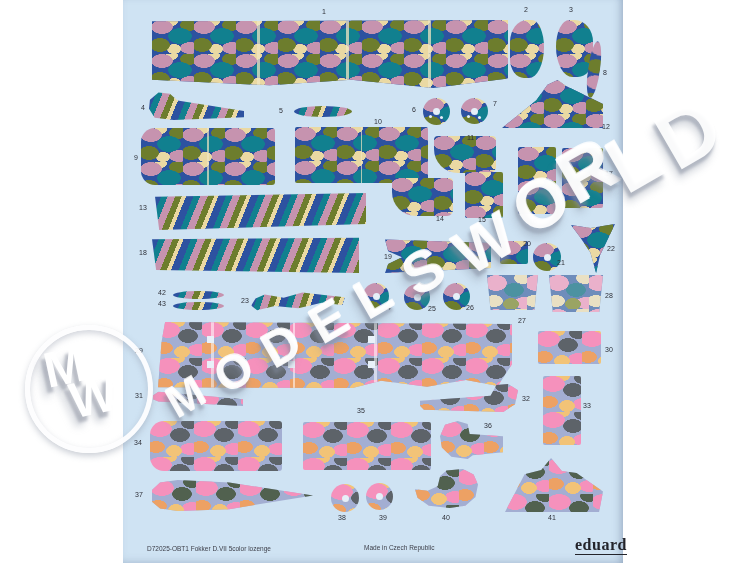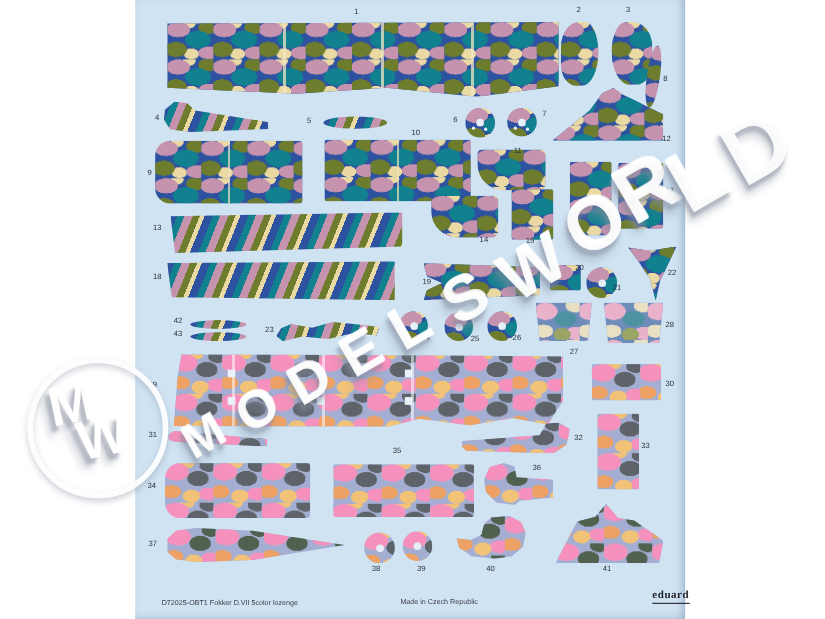--- a/index.html
+++ b/index.html
@@ -85,22 +85,22 @@
       linear-gradient(#e9f1f9,#e9f1f9),linear-gradient(#e9f1f9,#e9f1f9),
       linear-gradient(90deg,transparent 0 15%,rgba(255,255,255,.55) 15% 15.8%,transparent 15.8% 38%,rgba(255,255,255,.55) 38% 38.8%,transparent 38.8% 61%,rgba(255,255,255,.55) 61% 61.8%,transparent 61.8%);
       background-position:14% 24%,14% 66%,37.5% 24%,37.5% 66%,60.5% 24%,60.5% 66%,0 0;
       background-size:7px 7px,7px 7px,7px 7px,7px 7px,7px 7px,7px 7px,100% 100%;
       background-repeat:no-repeat;}
 
   
   .caption{position:absolute;z-index:3;color:#3c3e48;font-size:6.5px;line-height:1;}
   #catalog-text{left:147px;top:546px;}
   #origin-text{left:364px;top:545px;}
-  #brand-logo{left:593px;top:537px;font-family:"Liberation Serif",serif;font-weight:bold;
-              font-size:10px;letter-spacing:.5px;color:#23242b;border-bottom:1.5px solid #23242b;
+  #brand-logo{left:575px;top:537px;font-family:"Liberation Serif",serif;font-weight:bold;
+              font-size:16px;letter-spacing:.5px;color:#23242b;border-bottom:1.5px solid #23242b;
               padding-bottom:1px;}
 
   
   #wm{position:absolute;left:0;top:0;width:750px;height:563px;z-index:5;pointer-events:none;}
   .wm-letter{position:absolute;font-weight:bold;color:rgba(255,255,255,.92);
              transform:rotate(-30deg);letter-spacing:0;
              text-shadow:-4px 4px 3px rgba(130,138,155,.5),-8px 8px 7px rgba(140,148,165,.3),1px -1px 0 rgba(255,255,255,.85);}
   #wm-circle{position:absolute;left:25px;top:325px;width:118px;height:118px;border-radius:50%;
              border:5px solid rgba(253,253,254,.95);
              box-shadow:0 3px 6px rgba(140,148,165,.45), inset 0 3px 6px rgba(140,148,165,.4);}

